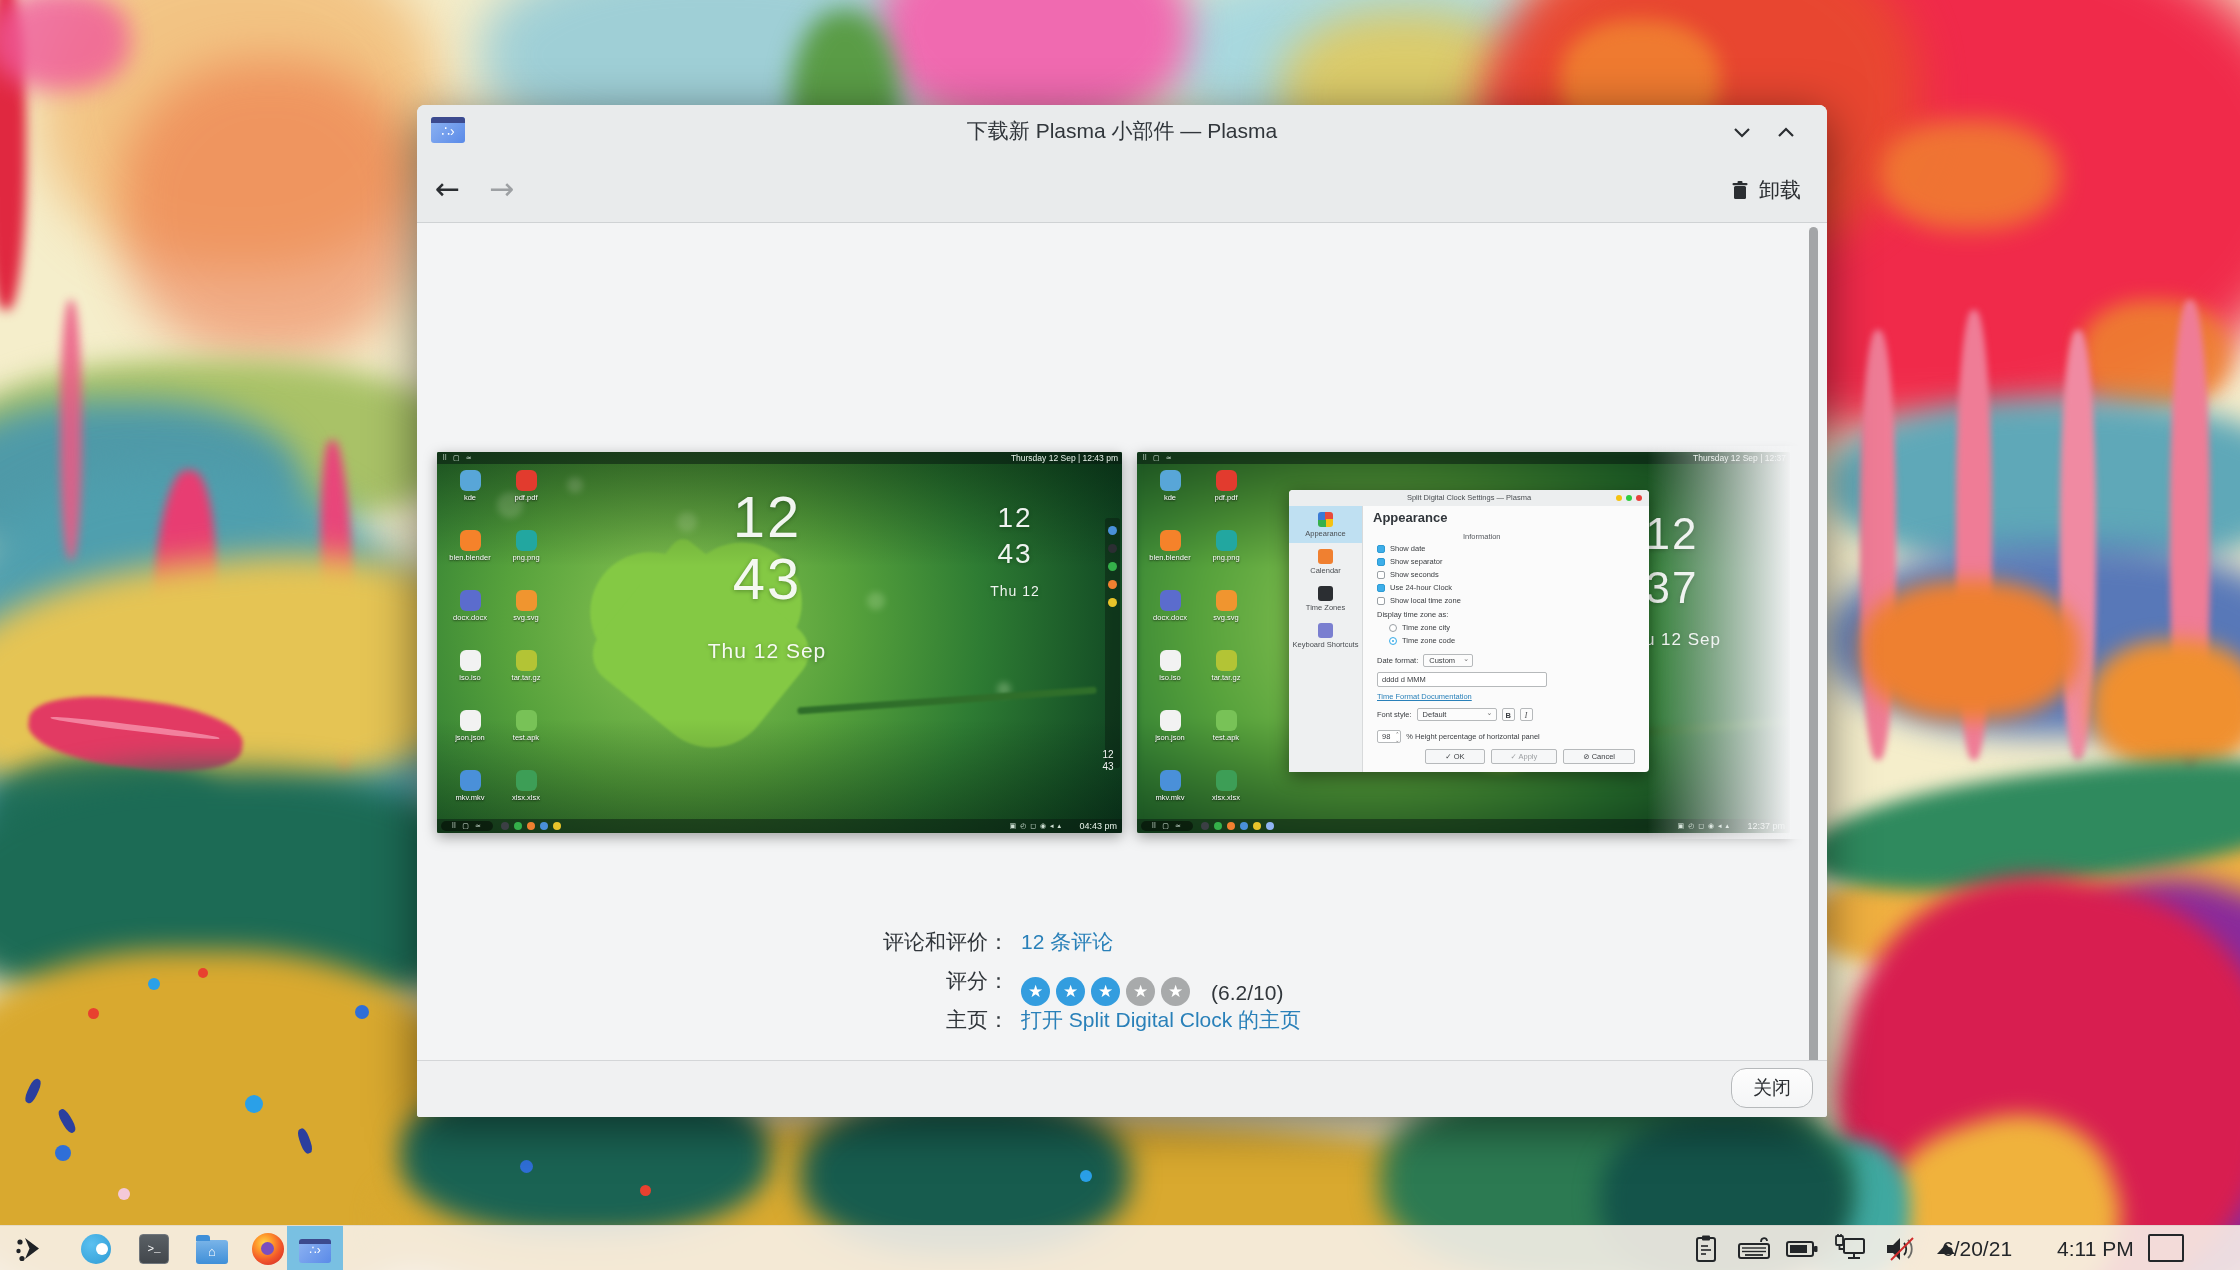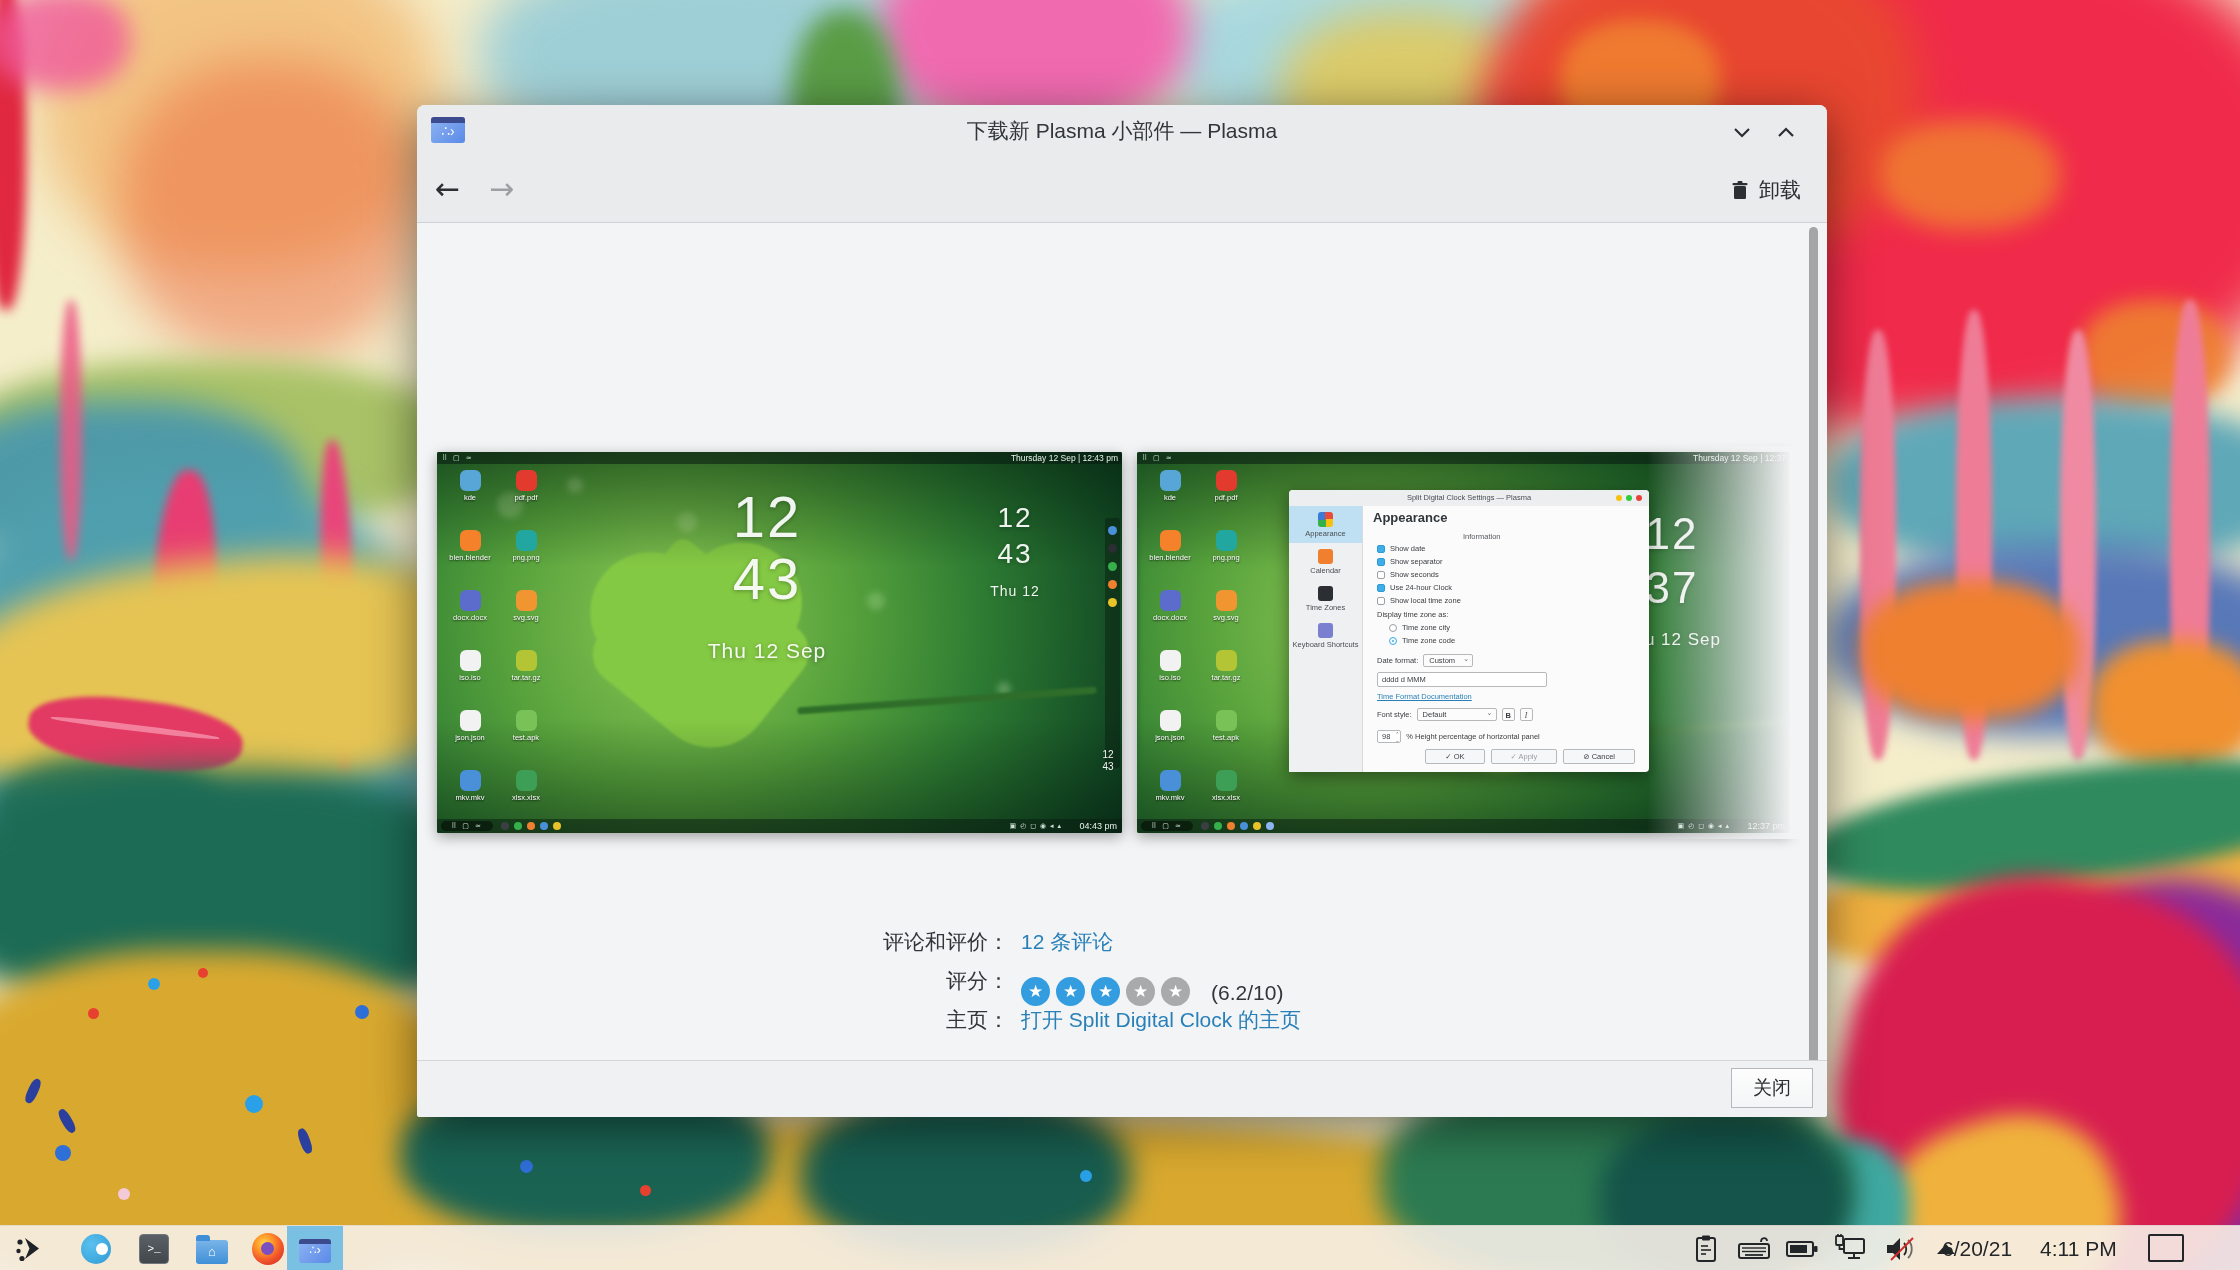--- a/index.html
+++ b/index.html
@@ -180,21 +180,21 @@
   .inforow .lab{position:absolute;right:818px;text-align:right;color:#31363b;}
   .inforow .val{position:absolute;left:604px;}
   a.link{color:#2980b9;text-decoration:none;cursor:pointer;}
   .stars{position:absolute;left:604px;top:-4px;display:flex;gap:6px;align-items:center;}
   .star{width:29px;height:29px;border-radius:50%;color:#fff;text-align:center;line-height:30px;font-size:17px;}
   .star.filled{background:#339ddf;}
   .star.empty{background:#a8aaab;}
   .ratingtext{position:absolute;left:794px;top:0;color:#31363b;}
   #desc-title{position:absolute;left:20px;top:852px;font-size:22px;font-weight:bold;color:#26292c;}
   #footer{left:0;top:955px;width:1410px;height:57px;background:#f0f1f2;border-top:1px solid #d4d6d8;}
-  #closebtn{position:absolute;right:14px;top:7px;width:82px;height:40px;border:1px solid #b6b9bb;border-radius:0;
+  #closebtn{position:absolute;right:14px;top:7px;width:82px;height:40px;border:1px solid #b6b9bb;border-radius:15px;
             background:linear-gradient(#fdfdfd,#f4f5f6);font-size:19px;color:#2b2e32;text-align:center;line-height:38px;cursor:pointer;}
 
   
   #taskbar{left:0;top:1225px;width:2240px;height:45px;background:rgba(246,240,232,.9);
            border-top:1px solid rgba(0,0,0,.06);}
   .task{position:absolute;top:0;width:56px;height:45px;display:flex;align-items:center;justify-content:center;cursor:pointer;}
   .task.active{background:#79c0e2;}
   .toggleicon{width:30px;height:30px;border-radius:50%;background:radial-gradient(circle at 35% 35%,#5bc0f0,#2e9bd4);position:relative;}
   .toggleicon i{position:absolute;right:3px;top:9px;width:12px;height:12px;border-radius:50%;background:#fff;}
   .konsoleicon{width:30px;height:30px;border-radius:4px;background:linear-gradient(#5a6065,#42474c);border:1px solid #70767c;
@@ -203,21 +203,21 @@
   .foldericon:before{content:"";position:absolute;left:0;top:-5px;width:14px;height:6px;border-radius:3px 3px 0 0;background:#3f8fd8;}
   .foldericon .home{position:absolute;width:100%;text-align:center;color:#fff;font-size:13px;line-height:24px;}
   .fficon{width:32px;height:32px;border-radius:50%;background:radial-gradient(circle at 38% 32%,#ffd54a 0%,#ff9a2a 28%,#f2572a 58%,#d93327 85%);position:relative;}
   .fficon i{position:absolute;left:9px;top:9px;width:13px;height:13px;border-radius:50%;background:#7a4fbf;}
   .plasmaicon{width:32px;height:24px;margin-top:4px;border-radius:3px;background:linear-gradient(135deg,#8fb4f2,#5a8ae8);position:relative;overflow:hidden;}
   .plasmaicon .tb{position:absolute;top:0;left:0;width:100%;height:5px;background:#3c4a8e;}
   .plasmaicon .glyph{position:absolute;top:4px;width:100%;text-align:center;color:#fff;font-size:12px;}
   .tray{position:absolute;top:0;height:45px;display:flex;align-items:center;justify-content:center;cursor:pointer;}
   .tray svg{display:block;}
   #clockarea{position:absolute;left:1942px;top:0;height:45px;line-height:45px;font-size:21px;color:#232629;cursor:pointer;}
-  #clockarea .t{margin-left:28px;}
+  #clockarea .t{margin-left:45px;}
   #showdesk{position:absolute;left:2148px;top:8px;width:36px;height:28px;border:2px solid #232629;border-radius:2px;background:transparent;cursor:pointer;}
 </style>
 </head>
 <body>
 
 <div id="stage">
 
   <div id="wallpaper">
     <div class="b w-speck1"></div>
       <div class="b w-speck2"></div>

